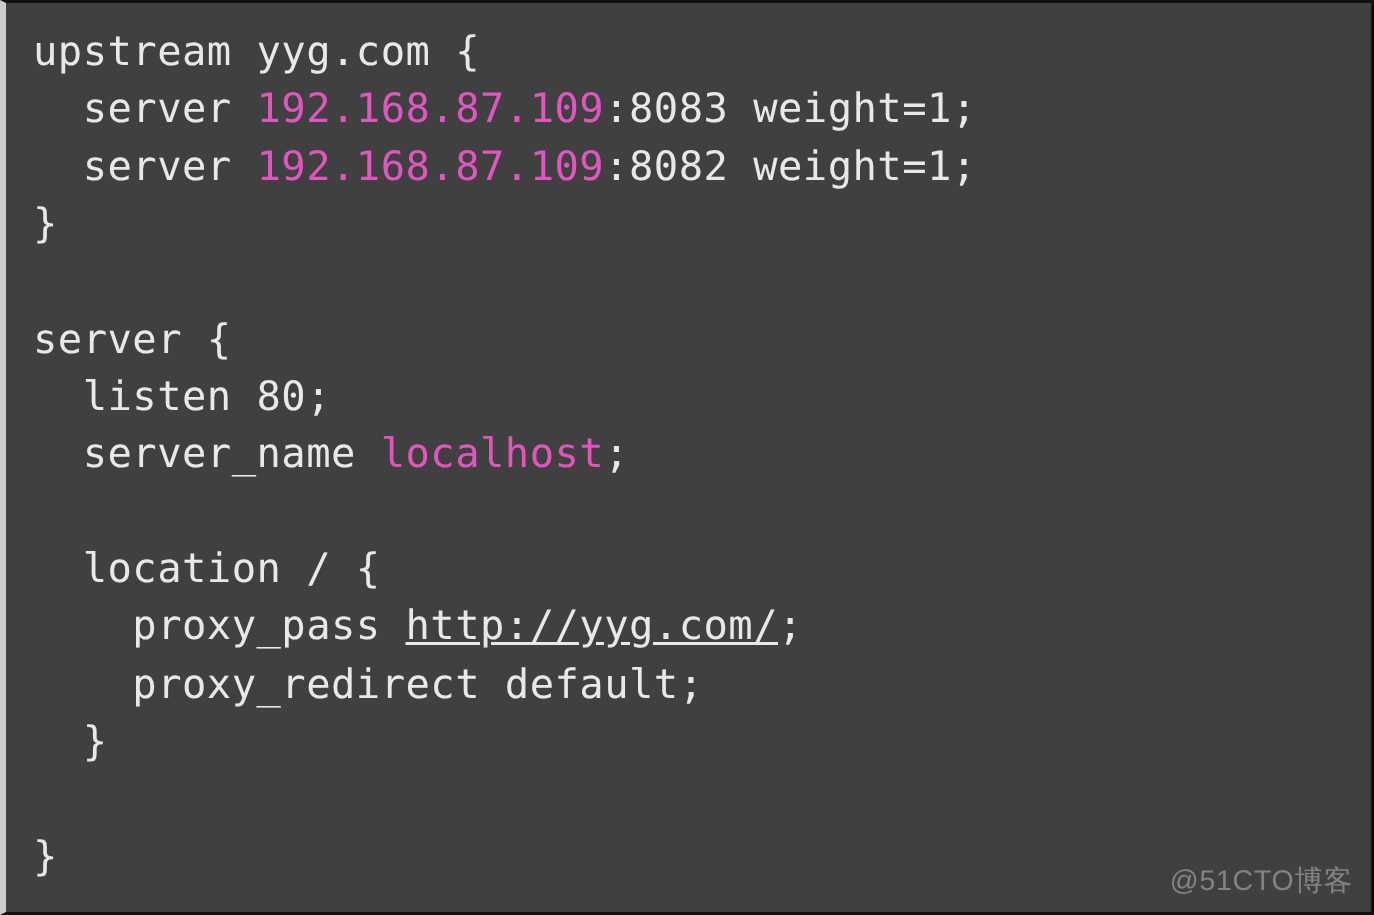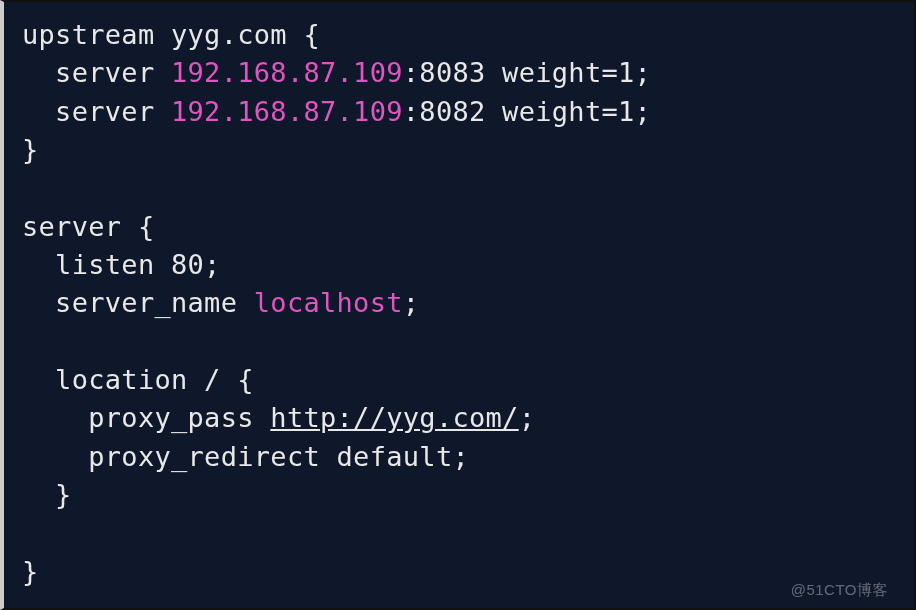--- a/index.html
+++ b/index.html
@@ -4,44 +4,44 @@
 <style>
   * { margin: 0; padding: 0; box-sizing: border-box; }
   html, body { width: 916px; height: 610px; overflow: hidden; }
   body {
     background: #fff;
     font-family: "Consolas", "Menlo", "Monaco", monospace;
   }
   .frame {
     width: 916px;
     height: 610px;
-    background: #0f172a;
+    background: #404040;
     border: 2px solid #111;
     border-left: 4px solid #ccc;
     position: relative;
     padding: 14px 18px;
   }
   pre.code {
     font-family: inherit;
     font-size: 27px;
     line-height: 1.42;
     color: #e8e8e8;
     white-space: pre;
     letter-spacing: 0.3px;
   }
   .tok-default { color: #e8e8e8; }
   .tok-ip      { color: #e055c0; }
   .tok-host    { color: #e055c0; }
   .tok-url     { color: #e8e8e8; text-decoration: underline; }
   .watermark {
     position: absolute;
-    right: 26px;
+    right: 12px;
     bottom: 8px;
     font-family: sans-serif;
-    font-size: 15px;
+    font-size: 19px;
     color: rgba(255,255,255,0.35);
     letter-spacing: 0.5px;
   }
 </style>
 </head>
 <body>
 
 <div class="frame">
 <pre class="code"><span class="tok-default">upstream yyg.com {</span>
 <span class="tok-default">  server </span><span class="tok-ip">192.168.87.109</span><span class="tok-default">:8083 weight=1;</span>

